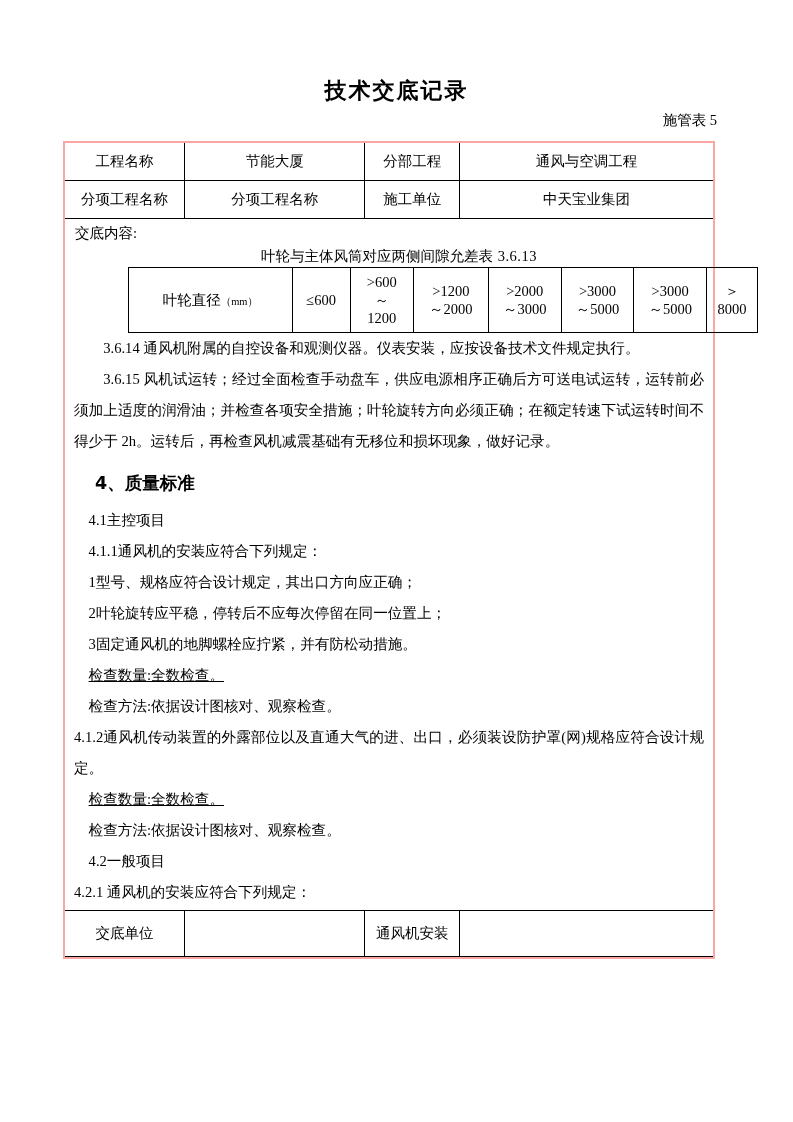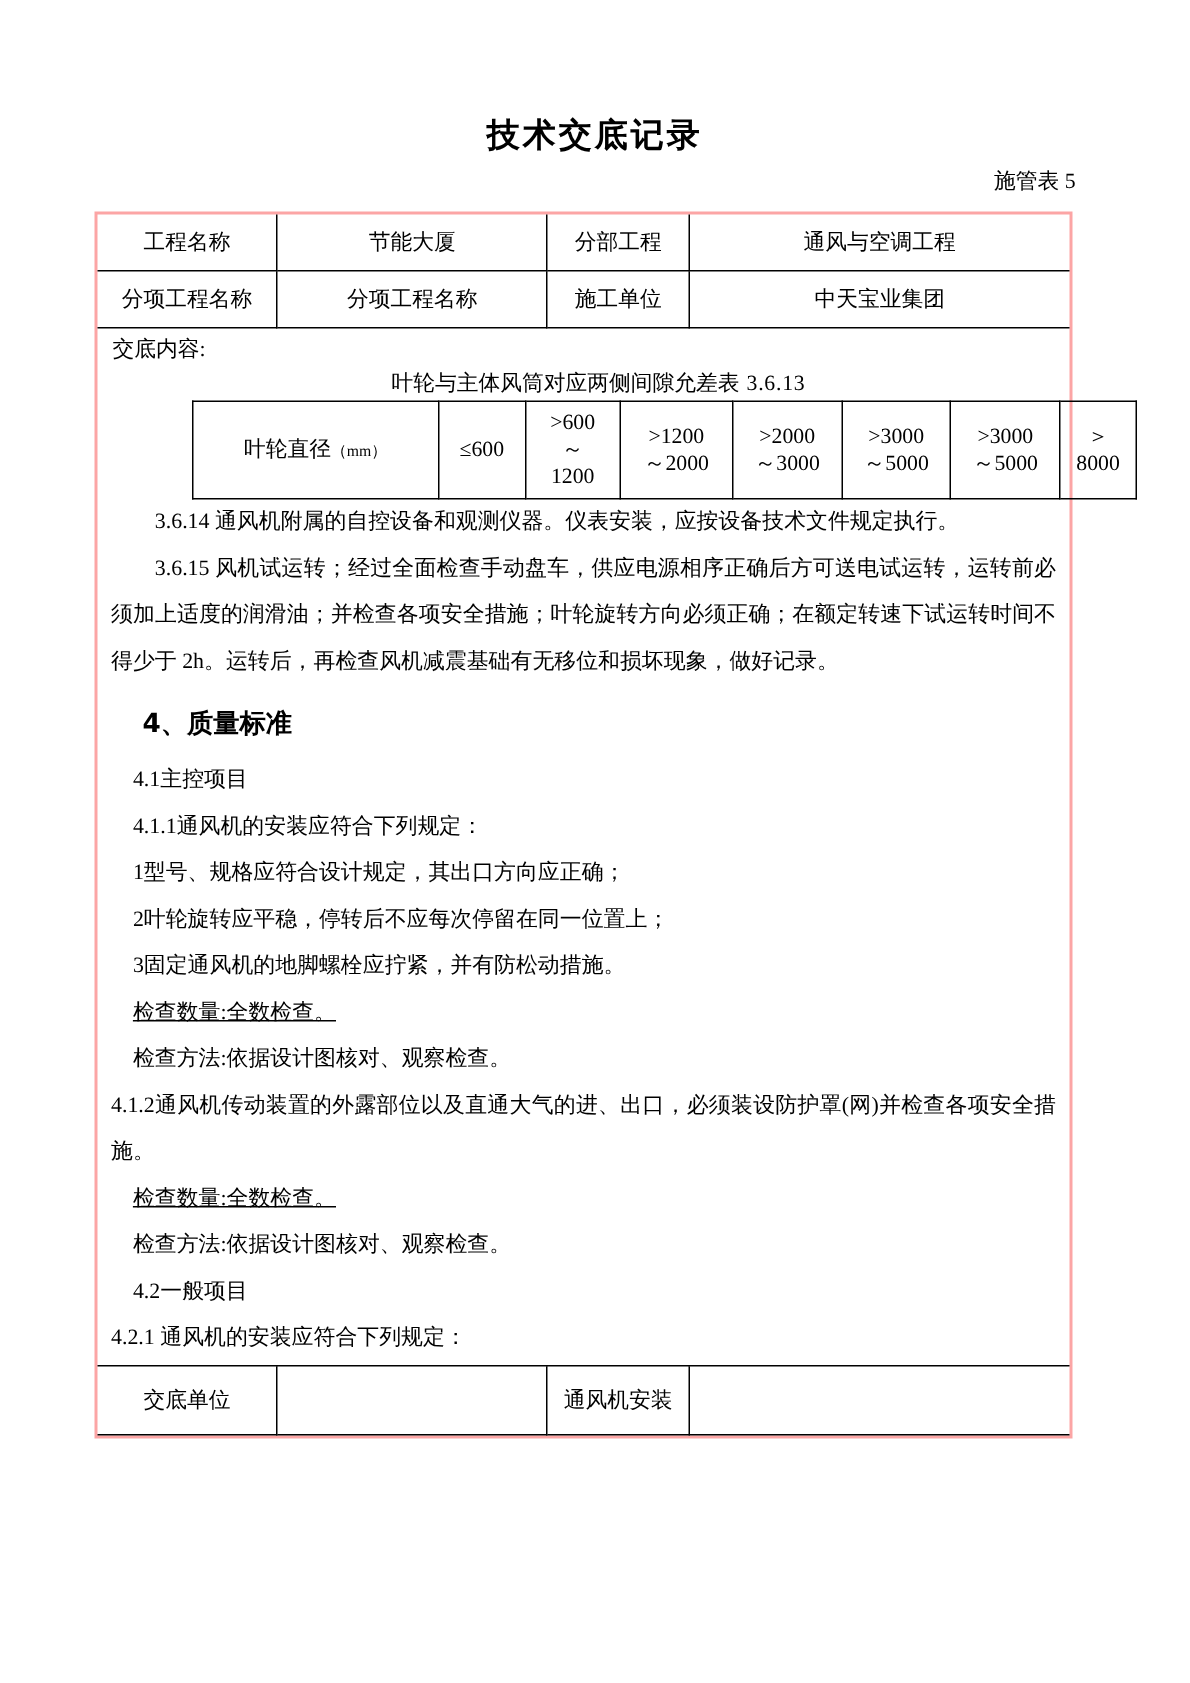--- a/index.html
+++ b/index.html
@@ -242,21 +242,21 @@
 
             <div class="sec-heading">4、质量标准</div>
 
             <p class="para indent1">4.1主控项目</p>
             <p class="para indent1">4.1.1通风机的安装应符合下列规定：</p>
             <p class="para indent1">1型号、规格应符合设计规定，其出口方向应正确；</p>
             <p class="para indent1">2叶轮旋转应平稳，停转后不应每次停留在同一位置上；</p>
             <p class="para indent1">3固定通风机的地脚螺栓应拧紧，并有防松动措施。</p>
             <p class="para indent1"><span class="underline">检查数量:全数检查。</span></p>
             <p class="para indent1">检查方法:依据设计图核对、观察检查。</p>
-            <p class="para noindent">4.1.2通风机传动装置的外露部位以及直通大气的进、出口，必须装设防护罩(网)并检查各项安全措施。</p>
+            <p class="para noindent">4.1.2通风机传动装置的外露部位以及直通大气的进、出口，必须装设防护罩(网)规格应符合设计规定。</p>
             <p class="para indent1"><span class="underline">检查数量:全数检查。</span></p>
             <p class="para indent1">检查方法:依据设计图核对、观察检查。</p>
             <p class="para indent1">4.2一般项目</p>
             <p class="para noindent">4.2.1 通风机的安装应符合下列规定：</p>
 
           </td>
         </tr>
 
         <tr>
           <td class="sig-cell nb-left">交底单位</td>

